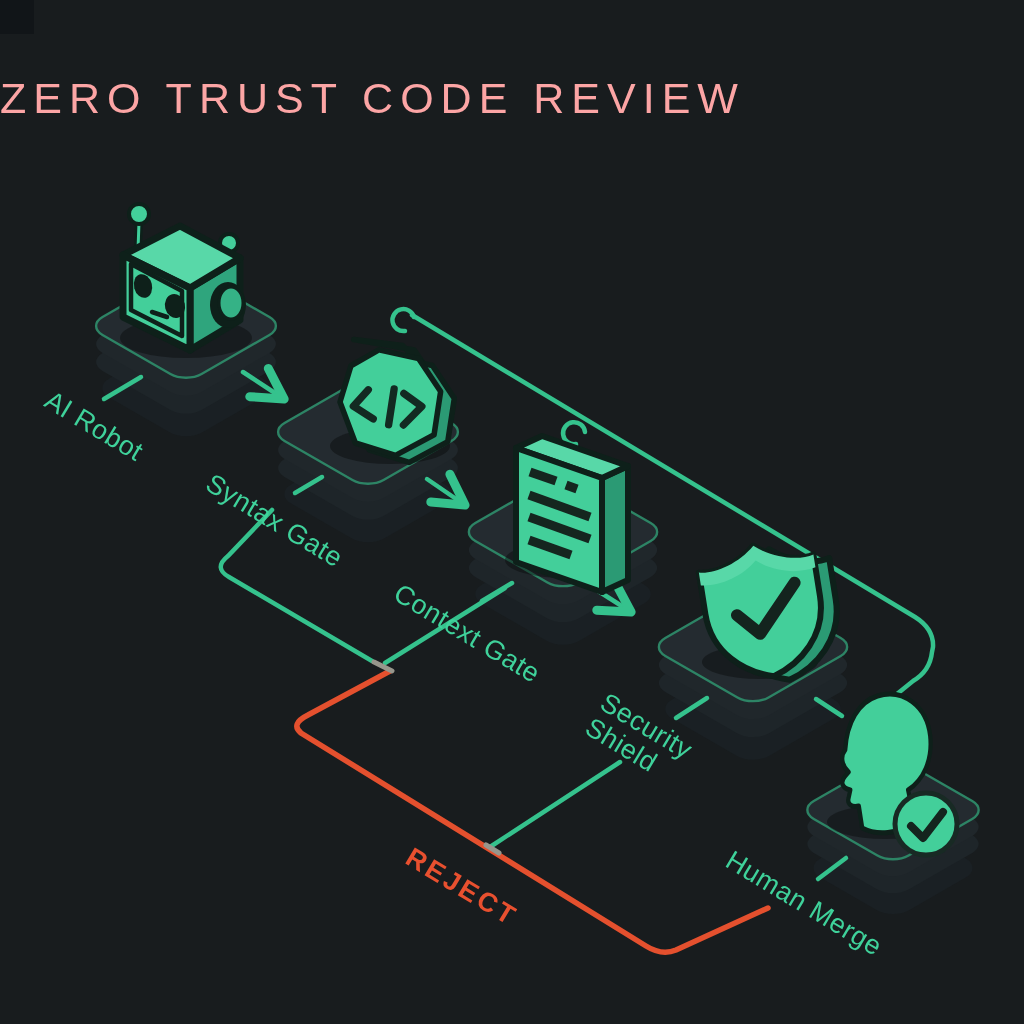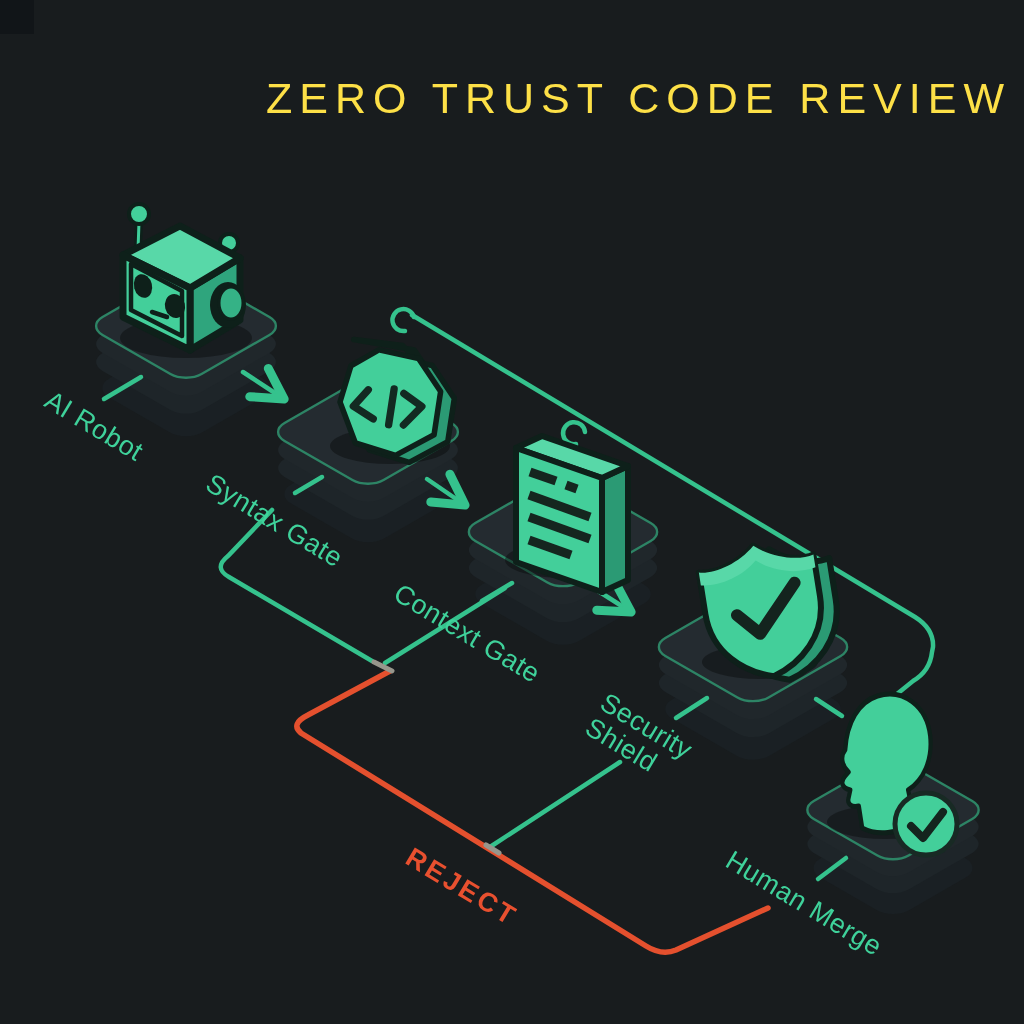--- a/index.html
+++ b/index.html
@@ -3,22 +3,22 @@
 <meta charset="utf-8">
 <style>
   html,body{margin:0;padding:0;background:#181c1e;}
   #stage{
     position:relative;width:1024px;height:1024px;overflow:hidden;
     background:#181c1e;
     font-family:"Liberation Sans", sans-serif;
   }
   #scene{position:absolute;left:0;top:0;}
   .title{
-    position:absolute;left:0;right:13px;top:74px;text-align:right;
-    font-size:43px;font-weight:500;letter-spacing:7px;color:#fde047;
+    position:absolute;left:0;right:13px;top:74px;text-align:left;
+    font-size:43px;font-weight:500;letter-spacing:7px;color:#fca5a5;
     font-family:"Liberation Sans", sans-serif;
   }
   .lbl{
     position:absolute;color:#3fd29b;font-size:27px;font-weight:500;
     letter-spacing:.5px;white-space:nowrap;transform-origin:0 0;
     transform:rotate(31deg);
   }
   .lbl.two-line{white-space:normal;width:118px;line-height:1.08;}
   .lbl.reject{color:#e8502f;font-weight:600;letter-spacing:3px;}
 </style>

